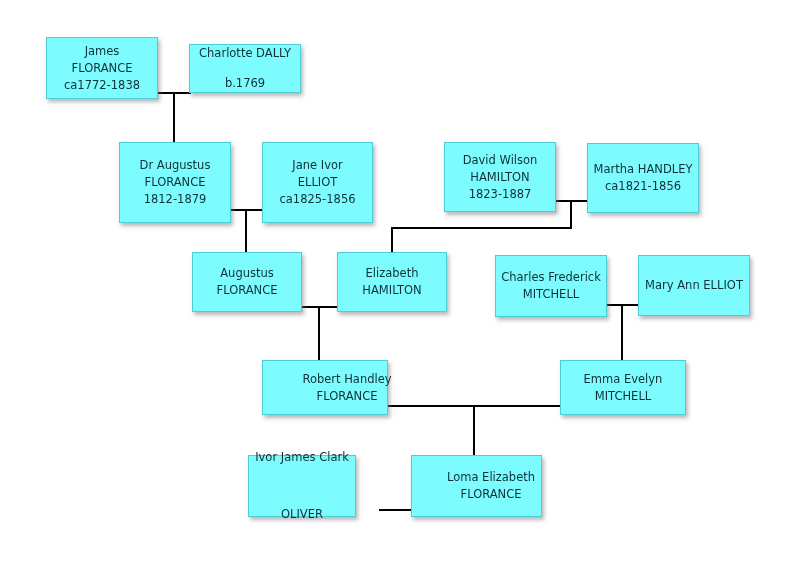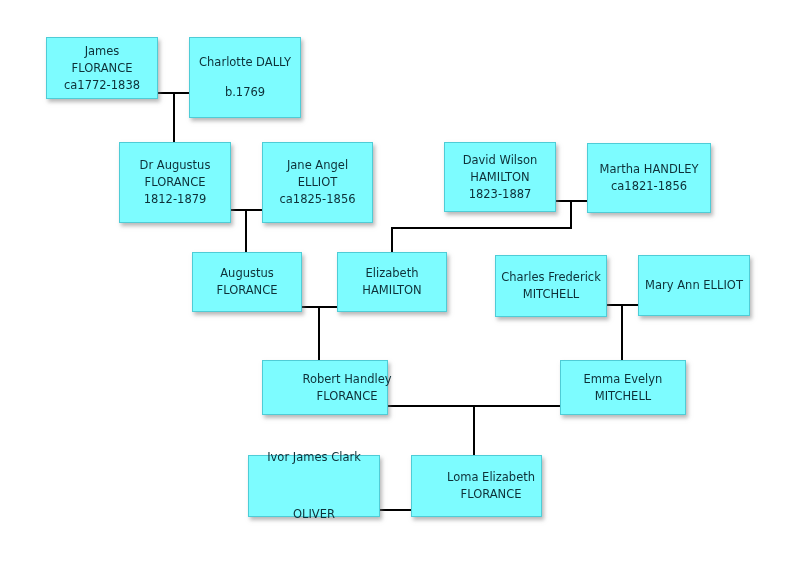--- a/index.html
+++ b/index.html
@@ -30,32 +30,32 @@
   .pline { white-space: nowrap; }
   .line {
     position: absolute;
     background: var(--connector, #000000);
   }
   .line.h { height: 2px; }
   .line.v { width: 2px; }
 
   
   #p-james      { left: 46px;  top: 37px;  width: 112px; height: 62px; }
-  #p-charlotte  { left: 189px; top: 37px;  width: 112px; height: 81px; gap: 13px; }
+  #p-charlotte  { left: 189px; top: 44px;  width: 112px; height: 49px; gap: 13px; }
   #p-draugustus { left: 119px; top: 142px; width: 112px; height: 81px; }
   #p-jane       { left: 262px; top: 142px; width: 111px; height: 81px; }
   #p-david      { left: 444px; top: 142px; width: 112px; height: 70px; }
-  #p-martha     { left: 587px; top: 143px; width: 124px; height: 70px; }
+  #p-martha     { left: 587px; top: 143px; width: 112px; height: 70px; }
   #p-augustus   { left: 192px; top: 252px; width: 110px; height: 60px; }
   #p-elizabeth  { left: 337px; top: 252px; width: 110px; height: 60px; }
   #p-charles    { left: 495px; top: 255px; width: 112px; height: 62px; }
   #p-maryann    { left: 638px; top: 255px; width: 112px; height: 61px; align-items: center; }
   #p-robert     { left: 262px; top: 360px; width: 126px; height: 55px; padding-left: 44px; }
   #p-emma       { left: 560px; top: 360px; width: 126px; height: 55px; }
-  #p-ivor       { left: 248px; top: 455px; width: 132px; height: 62px; gap: 40px; }
+  #p-ivor       { left: 248px; top: 455px; width: 108px; height: 62px; gap: 40px; }
   #p-loma       { left: 411px; top: 455px; width: 131px; height: 62px; padding-left: 29px; }
 
   
   #c-james-charlotte-h { left: 157px; top: 92px;  width: 34px; }
   #c-james-charlotte-v { left: 173px; top: 92px;  height: 51px; }
   #c-draug-jane-h      { left: 230px; top: 209px; width: 33px; }
   #c-draug-jane-v      { left: 245px; top: 209px; height: 44px; }
   #c-david-martha-h    { left: 555px; top: 200px; width: 33px; }
   #c-david-martha-v    { left: 570px; top: 200px; height: 29px; }
   #c-hamilton-child-h  { left: 391px; top: 227px; width: 181px; }
@@ -100,21 +100,21 @@
     <div class="pline">b.1769</div>
   </div>
 
   <div class="person" id="p-draugustus">
     <div class="pline">Dr Augustus</div>
     <div class="pline">FLORANCE</div>
     <div class="pline">1812-1879</div>
   </div>
 
   <div class="person" id="p-jane">
-    <div class="pline">Jane Angel</div>
+    <div class="pline">Jane Ivor</div>
     <div class="pline">ELLIOT</div>
     <div class="pline">ca1825-1856</div>
   </div>
 
   <div class="person" id="p-david">
     <div class="pline">David Wilson</div>
     <div class="pline">HAMILTON</div>
     <div class="pline">1823-1887</div>
   </div>
 

